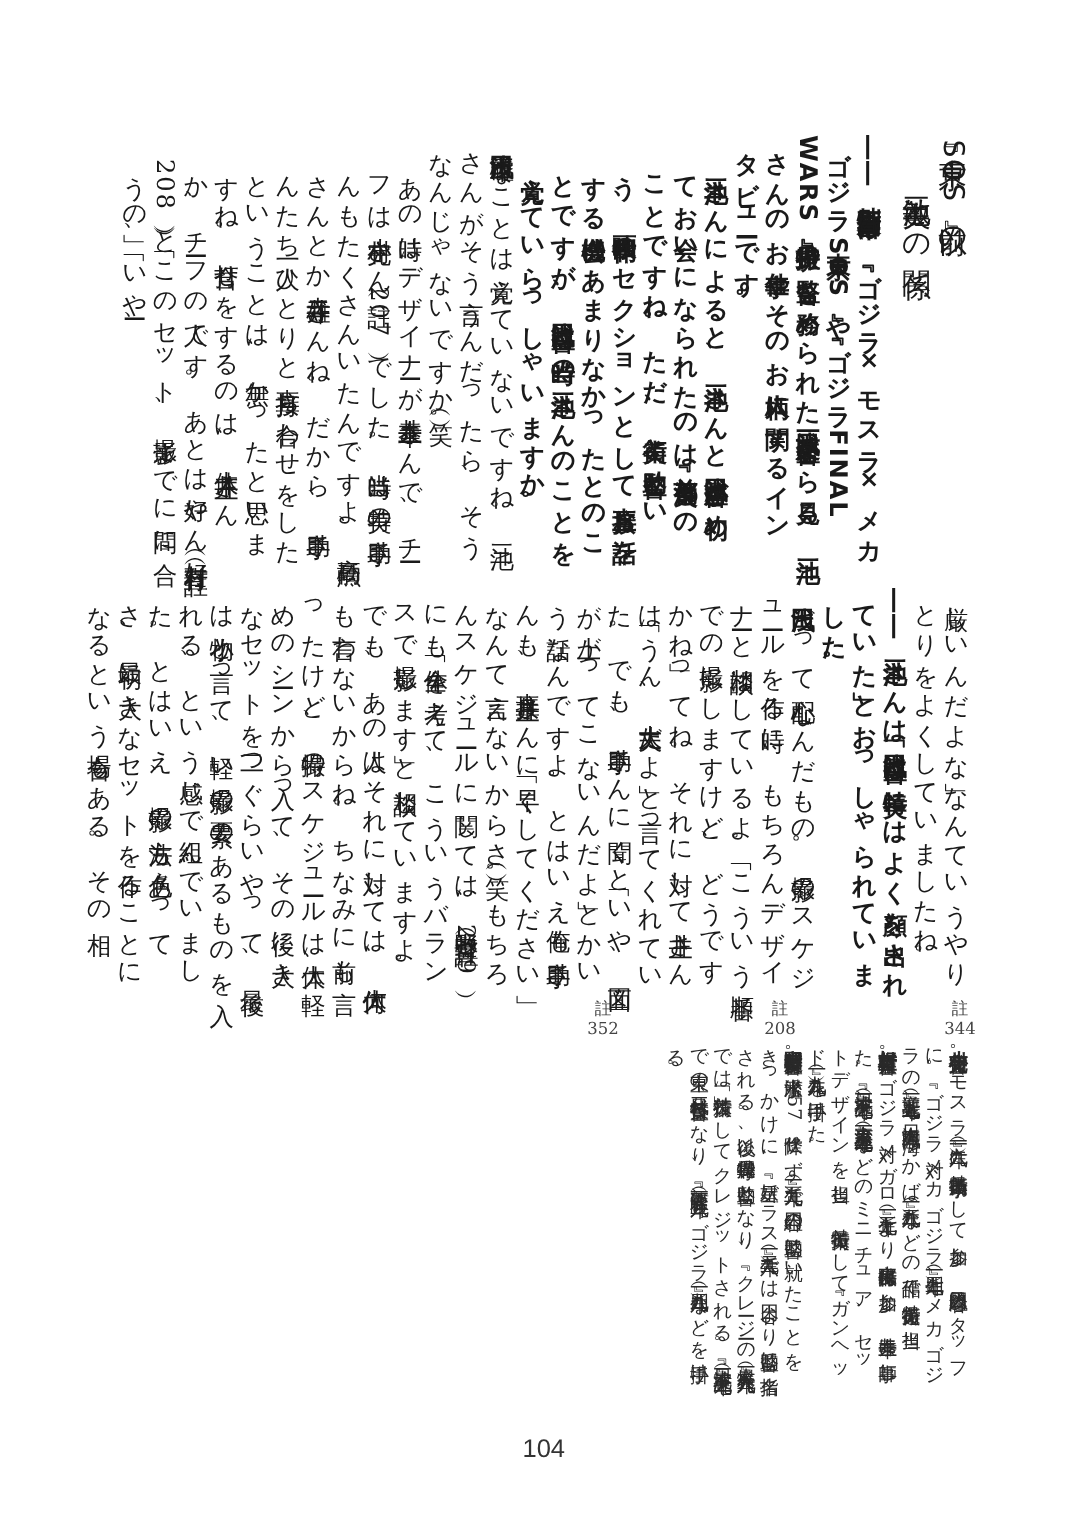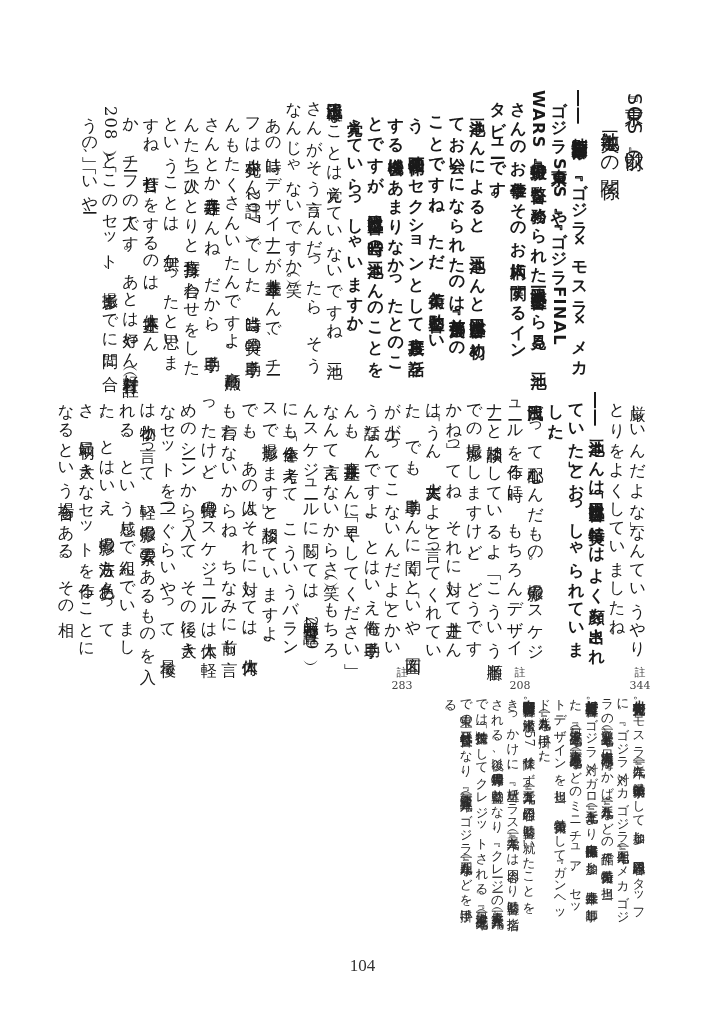--- a/index.html
+++ b/index.html
@@ -18,21 +18,21 @@
   .heading { font-family: "DejaVu Sans", "Liberation Sans", sans-serif; font-weight: normal;
              font-size: 19px; line-height: 24px; margin: 0 0 0 10px; letter-spacing: 1px; }
   .heading-line2 { padding-top: 26px; }
   .bold { font-family: "DejaVu Sans", "Liberation Sans", sans-serif; font-weight: bold; }
   .speaker { font-family: "DejaVu Sans", "Liberation Sans", sans-serif; font-weight: bold; margin-left: 0; }
   .gap-col { display: inline-block; width: 16px; }
   .indent { padding-top: 1em; }
   .note { margin-left: 14px; position: relative; }
   .note-name { font-family: "DejaVu Sans", "Liberation Sans", sans-serif; font-weight: bold; }
   #page-number { position: absolute; top: 956px; left: 0; width: 725px; text-align: center;
-                 font-family: Liberation Serif, serif; font-size: 17px; color: #333; }
+                 font-family: Liberation Sans, sans-serif; font-size: 17px; color: #333; }
 </style>
 </head>
 <body>
 
 <div id="tier-top" class="tier">
   <h2 class="heading">
     <span>『東京SOS』以前の</span><br>
     <span class="heading-line2">三池敏夫との関係</span>
   </h2>
   <p class="bold">――特別企画二本目は、『ゴジラ×モスラ×メカゴジラ 東京SOS』や『ゴジラ FINAL WARS』特撮班の監督を務められた浅田英一監督から見る、三池さんのお仕事やそのお人柄に関するインタビューです。</p>
@@ -66,16 +66,16 @@
 <div style="position:absolute; top:666px; left:628px; width:24px; text-align:center; font-size:11px; line-height:13px; color:#444;">
   <div>註</div>
   <div>344</div>
 </div>
 <div style="position:absolute; top:666px; left:508px; width:24px; text-align:center; font-size:11px; line-height:13px; color:#444;">
   <div>註</div>
   <div>208</div>
 </div>
 <div style="position:absolute; top:666px; left:390px; width:24px; text-align:center; font-size:11px; line-height:13px; color:#444;">
   <div>註</div>
-  <div>283</div>
+  <div>352</div>
 </div>
 
 <div id="page-number">104</div>
 
 </body></html>

